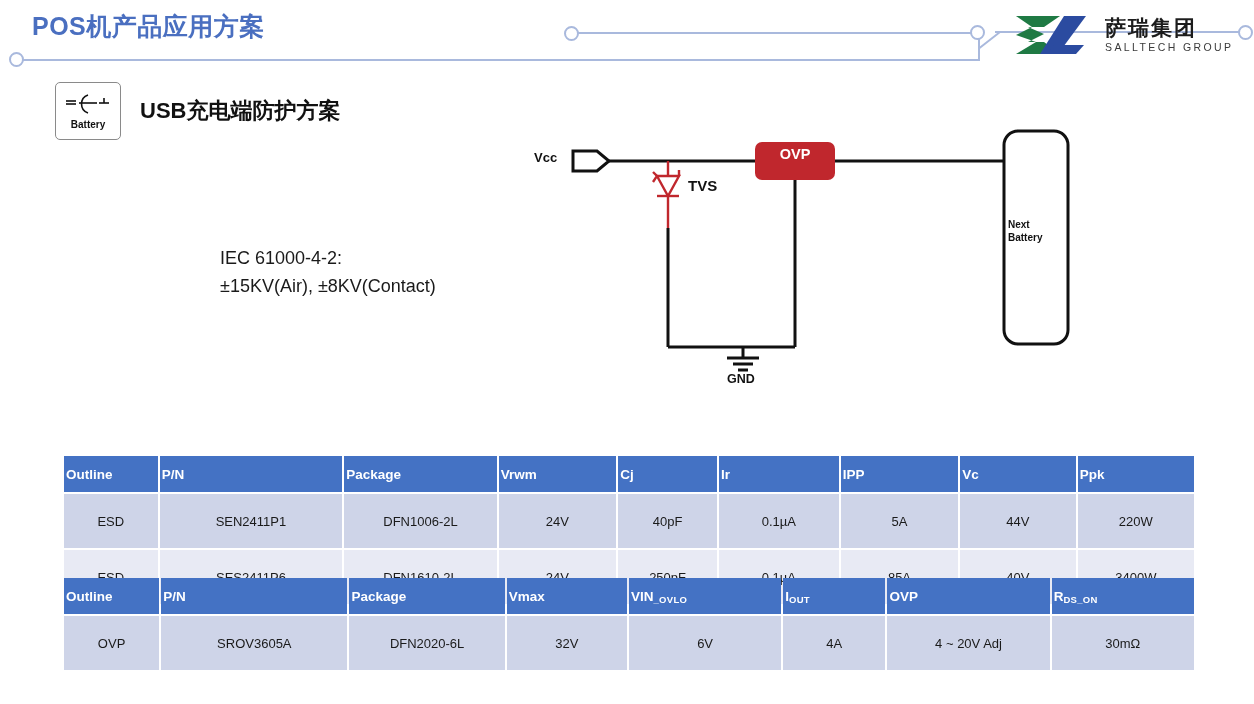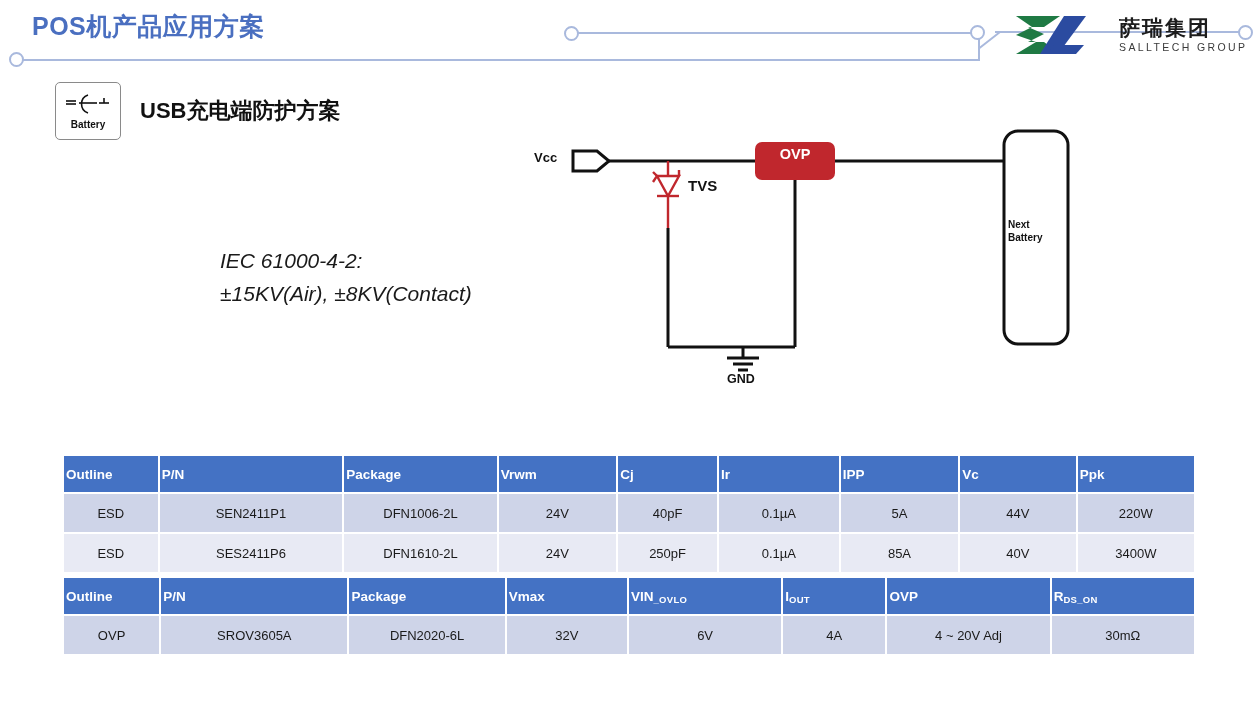--- a/index.html
+++ b/index.html
@@ -31,63 +31,63 @@
     position: absolute; left: 974px; top: 31px; width: 26px; height: 2px;
     background: #a9b9dd; transform: rotate(-38deg); transform-origin: right center;
   }
   #deco-circle-upper-left { left: 970px; top: 25px; width: 15px; height: 15px; }
   #deco-circle-upper-right { left: 1238px; top: 25px; width: 15px; height: 15px; }
 
   #deco-line-mid { left: 568px; top: 32px; width: 410px; height: 2px; }
   #deco-circle-mid { left: 564px; top: 26px; width: 15px; height: 15px; }
 
   
-  #logo { position: absolute; left: 1014px; top: 14px; display: flex; align-items: center; gap: 23px; }
+  #logo { position: absolute; left: 1014px; top: 14px; display: flex; align-items: center; gap: 9px; }
   #logo-mark { width: 82px; height: 42px; }
   #logo-text { display: flex; flex-direction: column; line-height: 1; }
   #logo-cn { font-size: 21px; font-weight: bold; color: #1c1c1c; letter-spacing: 2px; }
   #logo-en { font-size: 10.5px; color: #3a3a3a; letter-spacing: 2.4px; margin-top: 4px; }
 
   
   #battery-badge {
     position: absolute; left: 55px; top: 82px; width: 66px; height: 58px;
     border: 1px solid #8a8a8a; border-radius: 5px; background: #fff;
     display: flex; flex-direction: column; align-items: center; justify-content: center;
   }
   #battery-label { font-size: 10px; font-weight: bold; color: #111; margin-top: 3px; }
   #section-heading {
     position: absolute; left: 140px; top: 96px;
     font-size: 22px; font-weight: bold; color: #111; text-align: center;
   }
 
   
   #spec-note {
     position: absolute; left: 220px; top: 245px;
-    font-size: 21px; color: #1a1a1a; line-height: 1.55; font-style: italic;
+    font-size: 18px; color: #1a1a1a; line-height: 1.55;
   }
 
   
   #circuit { position: absolute; left: 0; top: 0; width: 1254px; height: 460px; }
   .ckt-label { position: absolute; font-weight: bold; color: #111; }
   #lbl-vcc  { left: 534px; top: 150px; font-size: 13px; }
   #lbl-tvs  { left: 688px; top: 177px; font-size: 15px; }
   #lbl-gnd  { left: 727px; top: 372px; font-size: 12.5px; text-align: center; }
   #lbl-ovp  { position: absolute; left: 755px; top: 146px; width: 80px;
               text-align: center; color: #fff; font-weight: bold; font-size: 14.5px; }
   #lbl-next { position: absolute; left: 1008px; top: 218px; width: 56px;
               text-align: left; font-weight: bold; font-size: 10px; color: #111; line-height: 1.3; }
 
   
   table { position: absolute; border-collapse: separate; border-spacing: 2px 2px; }
   table th {
     background: #4472c4; color: #ffffff; font-weight: bold;
     font-size: 13.5px; text-align: left; height: 36px; padding: 0 2px;
   }
   table td {
-    text-align: center; font-size: 13px; color: #1a1a1a; height: 38px; padding: 0 18px;
+    text-align: center; font-size: 13px; color: #1a1a1a; height: 54px; padding: 0 18px;
   }
   tr.row-a td { background: #ced4e8; }
   tr.row-b td { background: #e8eaf4; }
   #table-esd { left: 62px; top: 454px; width: 1134px; }
   #table-ovp { left: 62px; top: 576px; width: 1134px; }
   sub { font-size: 9.5px; vertical-align: baseline; position: relative; bottom: -2px; letter-spacing: .3px; }
 </style>
 </head>
 <body>
 

